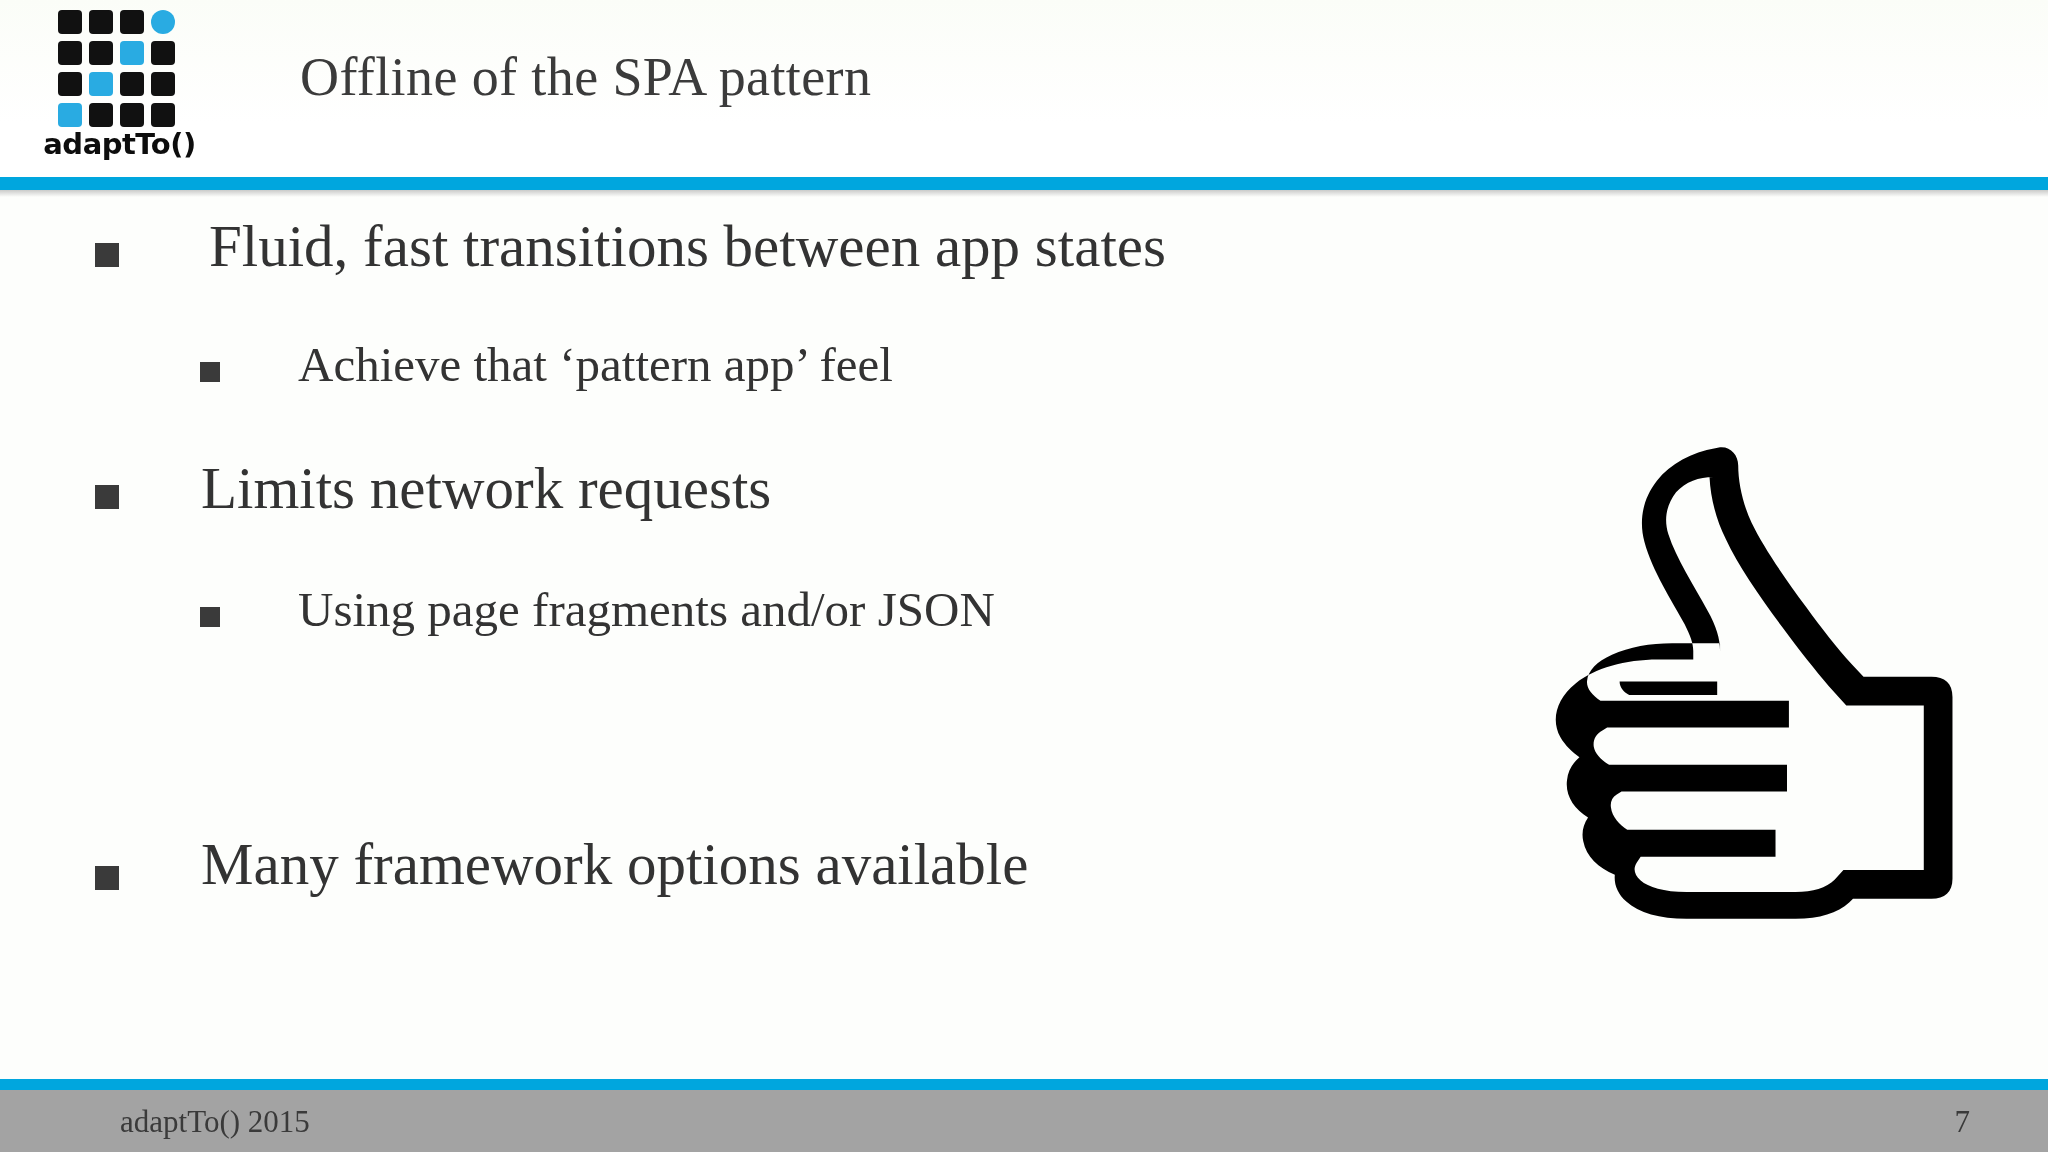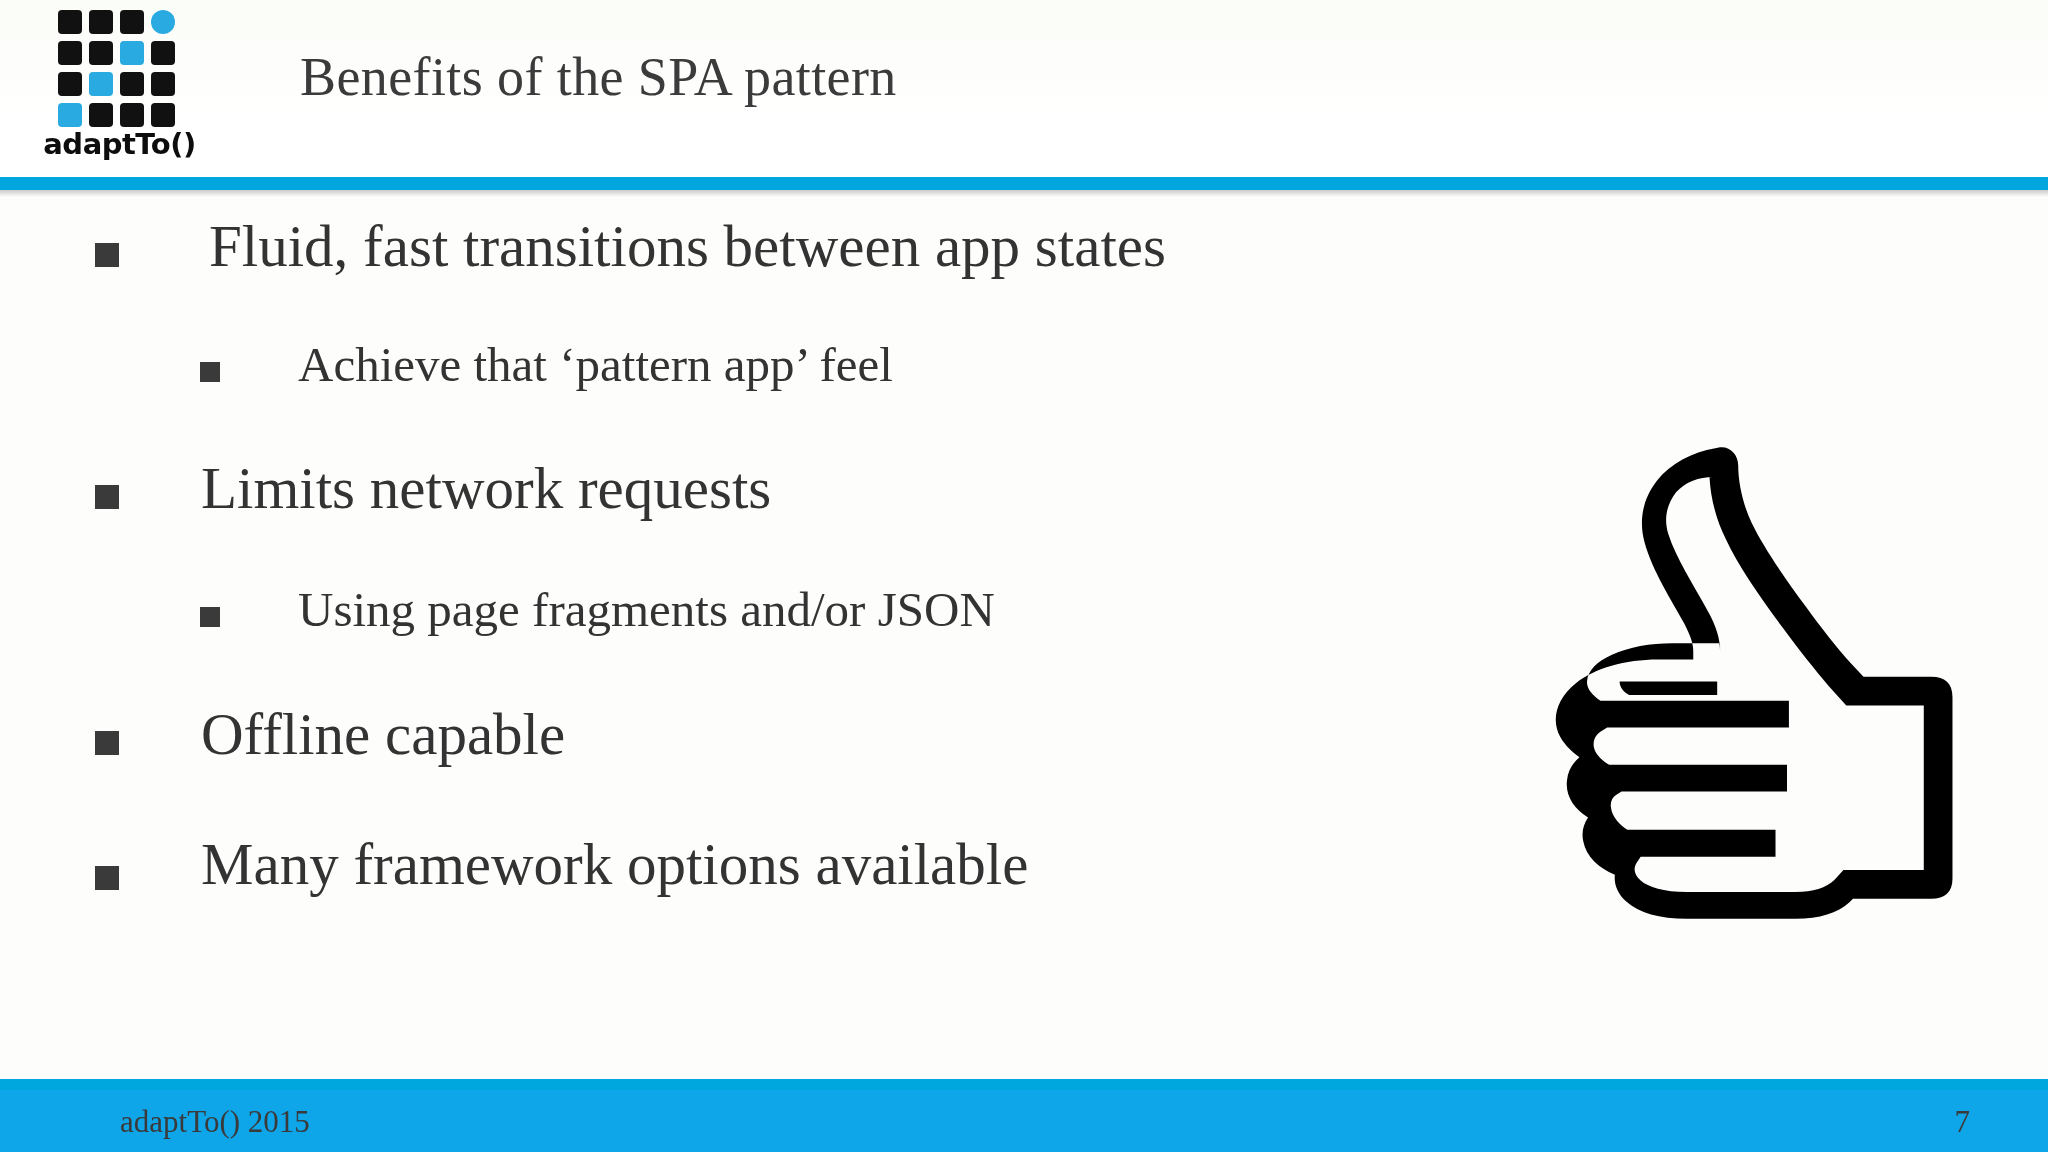--- a/index.html
+++ b/index.html
@@ -163,21 +163,21 @@
     width: 2048px;
     height: 11px;
     background: #00a6de;
   }
   .footer {
     position: absolute;
     left: 0;
     top: 1090px;
     width: 2048px;
     height: 62px;
-    background: #0ea5e9;
+    background: #a3a3a3;
   }
   .footer-left {
     position: absolute;
     left: 120px;
     top: 14px;
     font-family: "Liberation Serif", serif;
     font-size: 31px;
     color: #3a3a3a;
   }
   .footer-right {
@@ -215,21 +215,21 @@
         <div class="logo-cell" style="left:93px;  top:62px;"></div>
 
         <div class="logo-cell blue" style="left:0px;   top:93px;"></div>
         <div class="logo-cell" style="left:31px;  top:93px;"></div>
         <div class="logo-cell" style="left:62px;  top:93px;"></div>
         <div class="logo-cell" style="left:93px;  top:93px;"></div>
       </div>
       <div class="logo-word">adaptTo()</div>
     </div>
 
-    <div class="slide-title">Benefits of the SPA pattern</div>
+    <div class="slide-title">Offline of the SPA pattern</div>
   </div>
 
   <div class="header-rule"></div>
   <div class="header-rule-shadow"></div>
 
   <div class="content">
 
     <div class="bullet-row level-1" style="top:20px;gap:8px;">
       <span class="marker"></span>
       <span class="bullet-text">Fluid, fast transitions between app states</span>
@@ -243,24 +243,20 @@
     <div class="bullet-row level-1" style="top:262px;justify-content:space-between;">
       <span class="marker"></span>
       <span class="bullet-text">Limits network requests</span>
     </div>
 
     <div class="bullet-row level-2" style="top:388px;">
       <span class="marker"></span>
       <span class="bullet-text">Using page fragments and/or JSON</span>
     </div>
 
-    <div class="bullet-row level-1" style="top:508px;">
-      <span class="marker"></span>
-      <span class="bullet-text">Offline capable</span>
-    </div>
 
     <div class="bullet-row level-1" style="top:638px;align-items:center;">
       <span class="marker"></span>
       <span class="bullet-text">Many framework options available</span>
     </div>
   </div>
 
   <div class="thumb-wrap">
     <svg viewBox="0 0 460 560" xmlns="http://www.w3.org/2000/svg">
 

